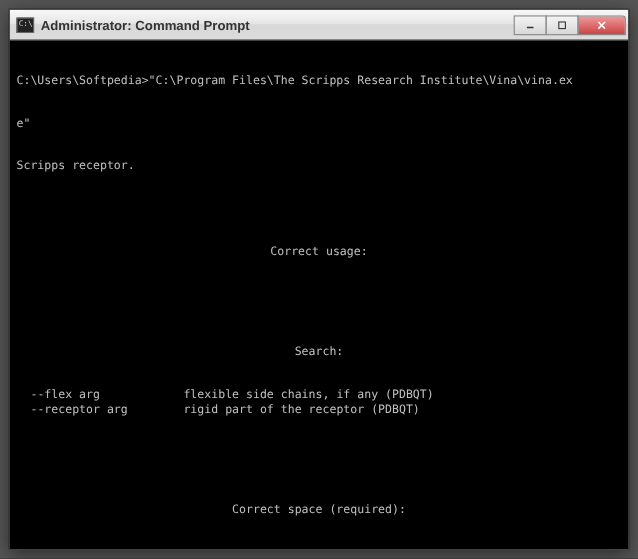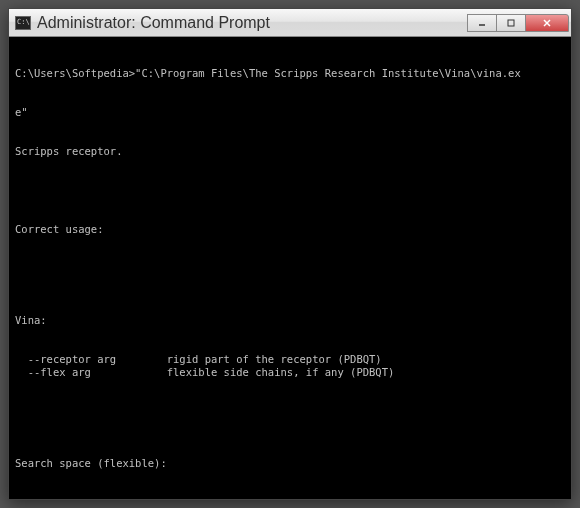--- a/index.html
+++ b/index.html
@@ -36,23 +36,24 @@
     .titlebar-icon::after {
       content: "C:\\";
       position: absolute;
       font-size: 7px;
       color: #ccc;
       left: 1px;
       top: 1px;
       font-family: "Consolas", monospace;
     }
     .title-text {
-      font-size: 16px;
+      font-size: 12px;
       color: #333;
       flex: 1;
+      font-weight: bold;
     }
     .window-controls {
       display: flex;
       gap: 0;
     }
     .win-btn {
       width: 30px;
       height: 18px;
       background: linear-gradient(to bottom, #f4f4f4, #d8d8d8);
       border: 1px solid #888;
@@ -76,21 +77,21 @@
       color: #c0c0c0;
       font-family: "Lucida Console", "Consolas", monospace;
       font-size: 10.5px;
       line-height: 13px;
       padding: 4px 6px;
       white-space: pre;
       overflow: hidden;
       height: 462px;
     }
     .terminal-line { white-space: pre-wrap; word-break: break-all; }
-    .section-hdr { color: #c0c0c0; }
+    .section-hdr { color: #c0c0c0; text-align: center; }
   </style>
 </head>
 <body>
 
 <div class="window">
   <div class="titlebar">
     <div class="titlebar-icon"></div>
     <div class="title-text">Administrator: Command Prompt</div>
     <div class="window-controls">
       <div class="win-btn">
@@ -113,25 +114,25 @@
   </div>
 
   <div class="terminal">
     <div class="terminal-line">C:\Users\Softpedia&gt;"C:\Program Files\The Scripps Research Institute\Vina\vina.ex</div>
     <div class="terminal-line">e"</div>
     <div class="terminal-line">Scripps receptor.</div>
     <div class="terminal-line">&nbsp;</div>
     <div class="terminal-line section-hdr">Correct usage:</div>
     <div class="terminal-line">&nbsp;</div>
 
-    <div class="terminal-line section-hdr">Vina:</div>
-    <div id="sec-input"><div class="terminal-line">  --receptor arg        rigid part of the receptor (PDBQT)</div><div class="terminal-line">  --flex arg            flexible side chains, if any (PDBQT)</div></div>
+    <div class="terminal-line section-hdr">Search:</div>
+    <div id="sec-input"><div class="terminal-line">  --flex arg            flexible side chains, if any (PDBQT)</div><div class="terminal-line">  --receptor arg        rigid part of the receptor (PDBQT)</div></div>
     <div class="terminal-line">&nbsp;</div>
 
-    <div class="terminal-line section-hdr">Search space (flexible):</div>
+    <div class="terminal-line section-hdr">Correct space (required):</div>
     
     
 
     
     
     
 
     
     
     

